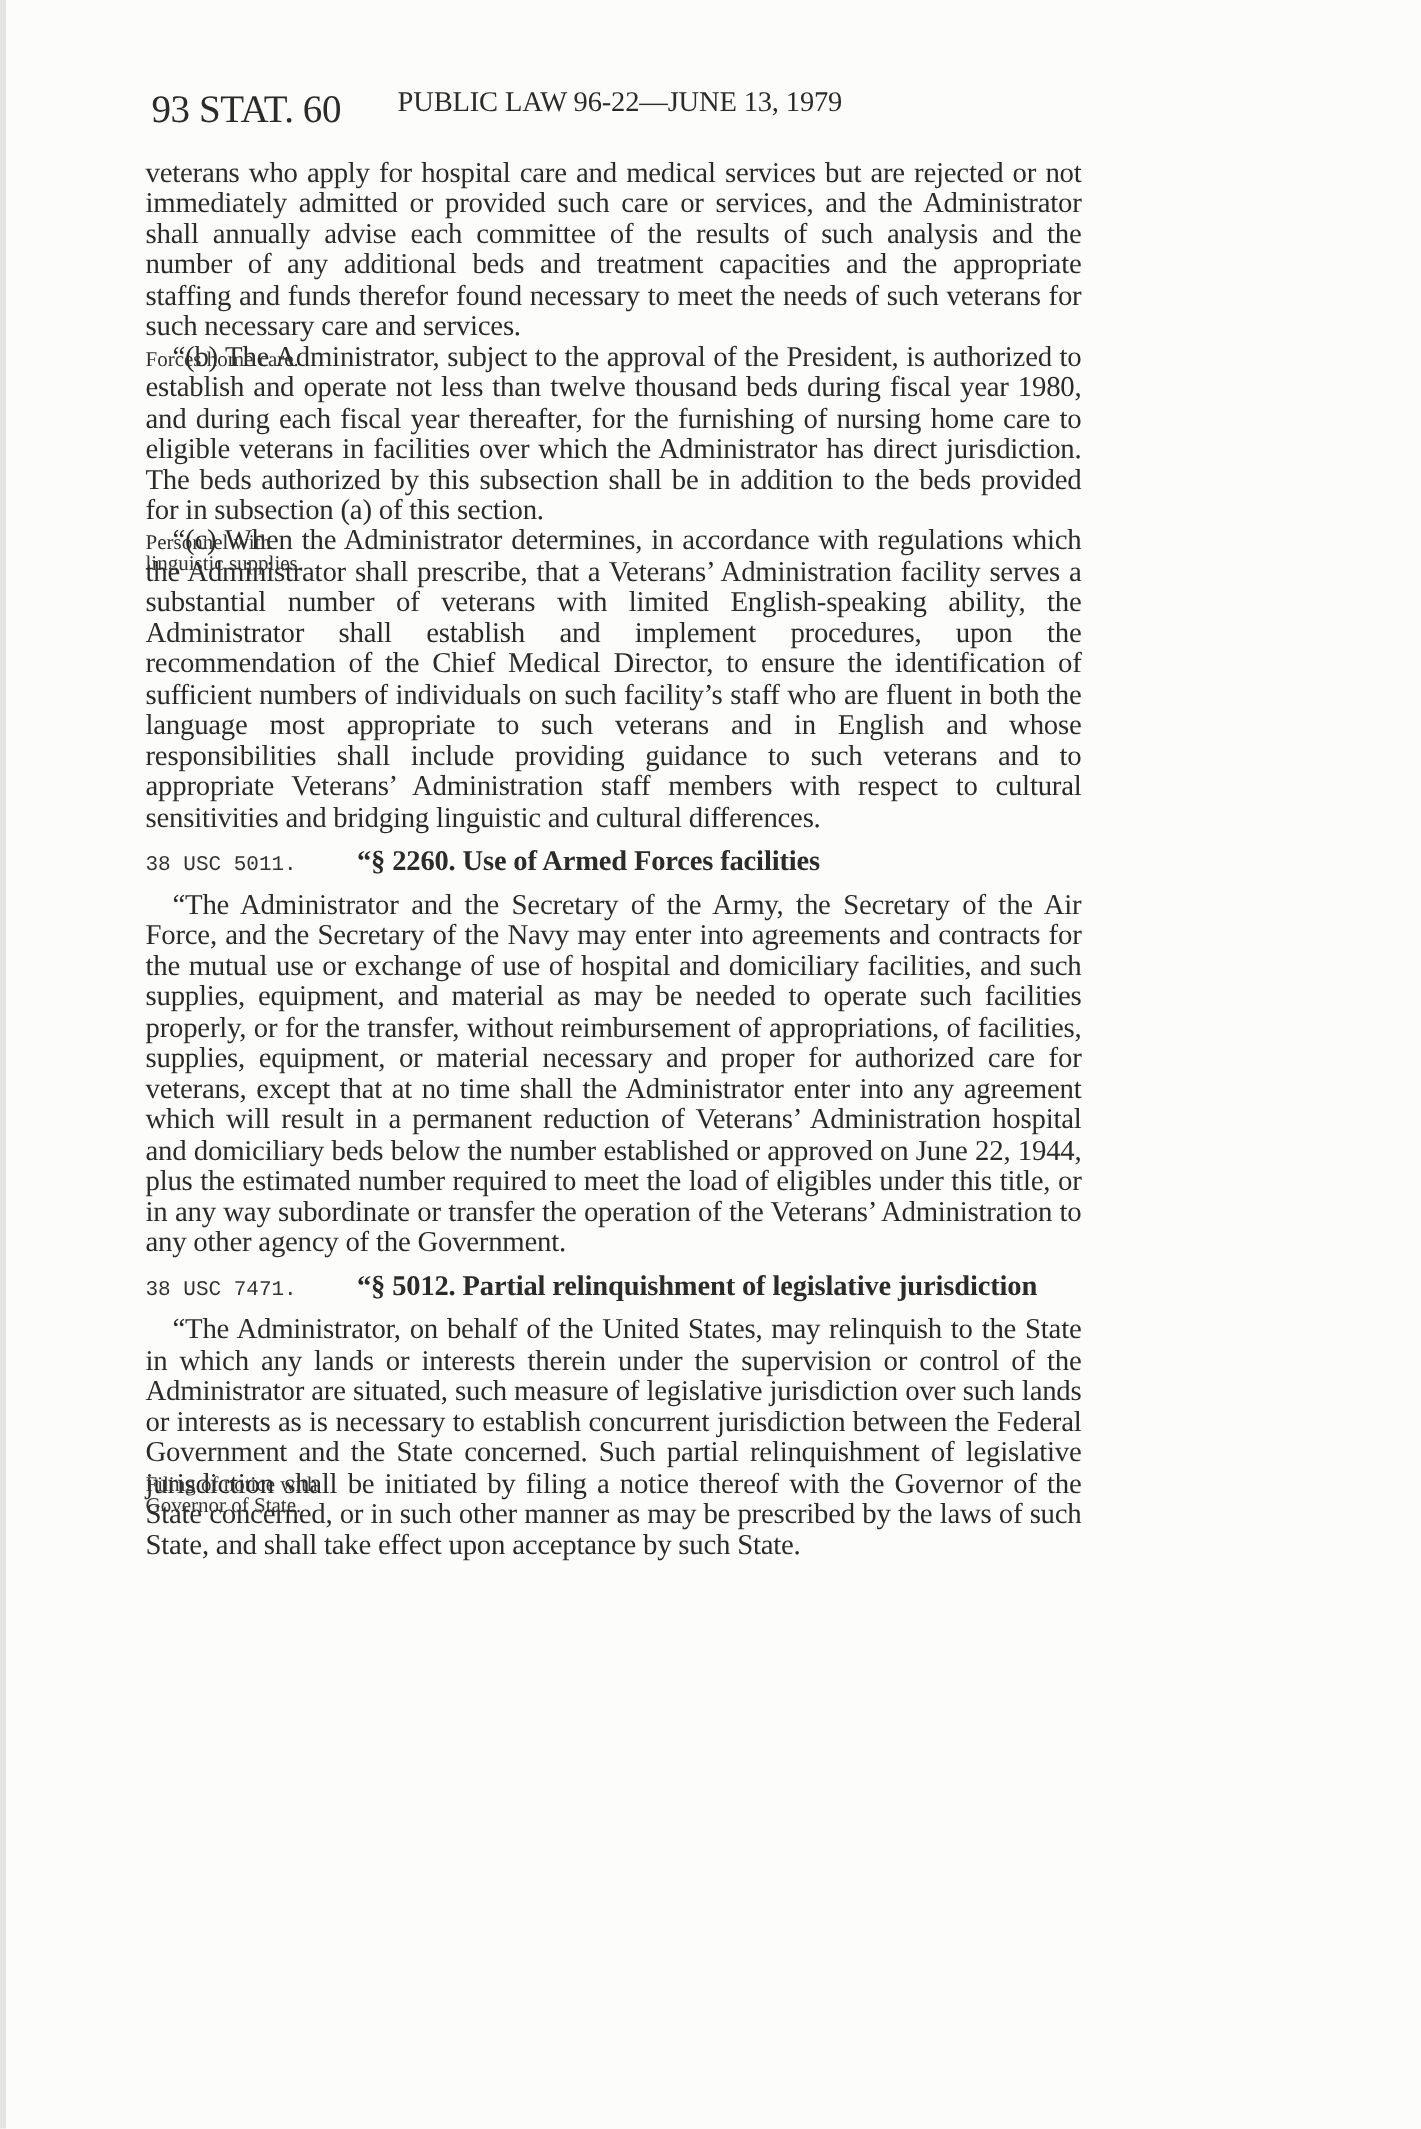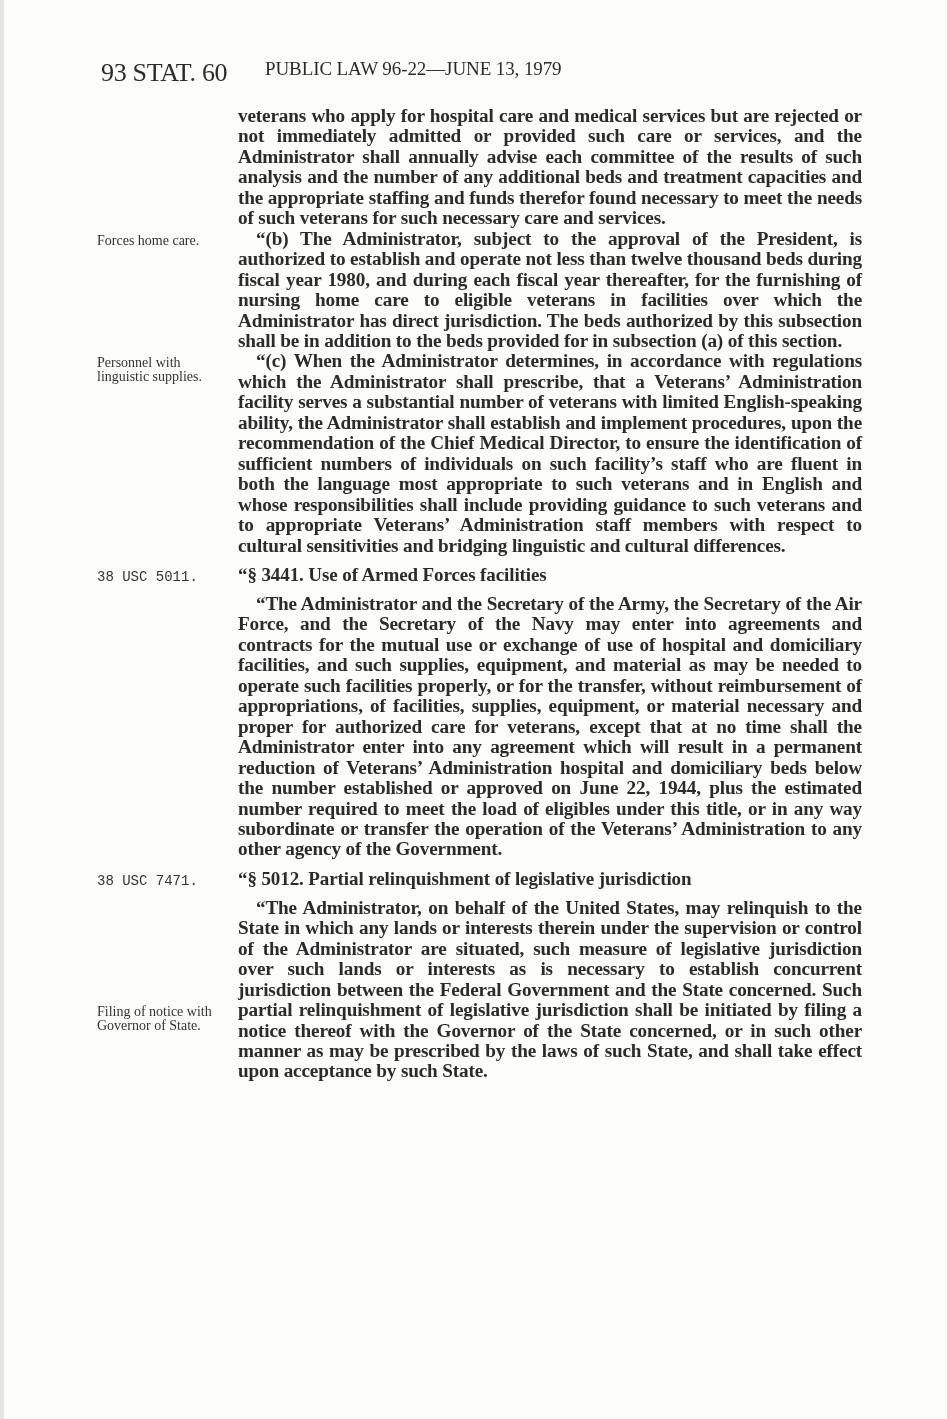--- a/index.html
+++ b/index.html
@@ -38,29 +38,27 @@
   .block {
     position: relative;
   }
   .margin-note {
     position: absolute; left: 0; top: 5px; width: 125px;
     font-family: "Liberation Serif", serif;
     font-size: 14px; line-height: 14px;
     color: #333;
   }
   .text {
-    margin-left: 141px;
     width: 624px;
     font-family: "Liberation Serif", serif;
     font-size: 19.2px;
     line-height: 20.45px;
     text-align: justify;
     hyphens: manual;
     letter-spacing: -0.15px;
-    font-weight: bold;
   }
   .para { text-indent: 18px; }
   .para.noindent { text-indent: 0; }
   .heading {
     font-family: "Liberation Serif", serif;
     font-weight: bold;
     font-size: 19px;
     line-height: 20px;
     margin-left: 141px;
     margin-top: 9px;
@@ -90,21 +88,21 @@
     <div class="text para">“(b) The Administrator, subject to the approval of the President, is authorized to establish and operate not less than twelve thousand beds during fiscal year 1980, and during each fiscal year thereafter, for the furnishing of nursing home care to eligible veterans in facilities over which the Administrator has direct jurisdiction. The beds authorized by this subsection shall be in addition to the beds provided for in subsection (a) of this section.</div>
   </div>
 
   <div class="block">
     <div class="margin-note">Personnel with linguistic supplies.</div>
     <div class="text para">“(c) When the Administrator determines, in accordance with regu­lations which the Administrator shall prescribe, that a Veterans’ Administration facility serves a substantial number of veterans with limited English-speaking ability, the Administrator shall establish and implement procedures, upon the recommendation of the Chief Medical Director, to ensure the identification of sufficient numbers of individuals on such facility’s staff who are fluent in both the lan­guage most appropriate to such veterans and in English and whose responsibilities shall include providing guidance to such veterans and to appropriate Veterans’ Administration staff members with respect to cultural sensitivities and bridging linguistic and cultural differences.</div>
   </div>
 
   <div class="block heading-block">
     <div class="margin-note">38 USC 5011.</div>
-    <div class="heading">“§ 3441. Use of Armed Forces facilities</div>
+    <div class="heading">“§ 2260. Use of Armed Forces facilities</div>
   </div>
 
   <div class="block">
     <div class="text para">“The Administrator and the Secretary of the Army, the Secretary of the Air Force, and the Secretary of the Navy may enter into agreements and contracts for the mutual use or exchange of use of hospital and domiciliary facilities, and such supplies, equipment, and material as may be needed to operate such facilities properly, or for the transfer, without reimbursement of appropriations, of facilities, supplies, equipment, or material necessary and proper for authorized care for veterans, except that at no time shall the Administrator enter into any agreement which will result in a permanent reduction of Veterans’ Administration hospital and domiciliary beds below the number established or approved on June 22, 1944, plus the estimated number required to meet the load of eligibles under this title, or in any way subordinate or transfer the operation of the Veterans’ Administration to any other agency of the Government.</div>
   </div>
 
   <div class="block heading-block">
     <div class="margin-note">38 USC 7471.</div>
     <div class="heading">“§ 5012. Partial relinquishment of legislative jurisdiction</div>
   </div>

